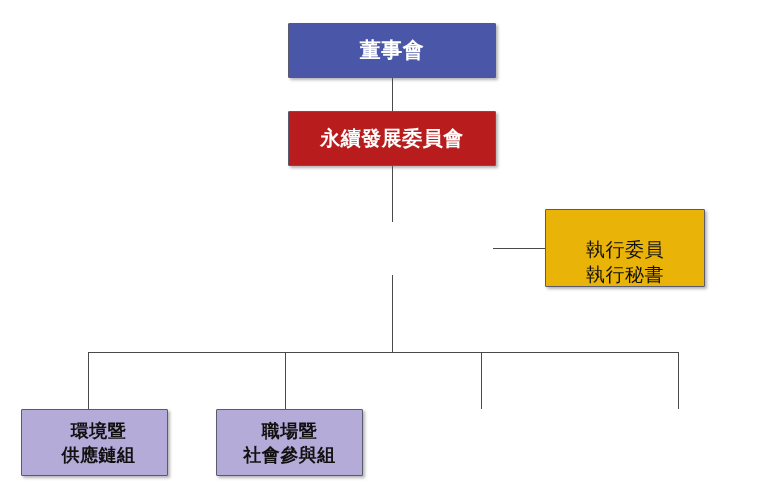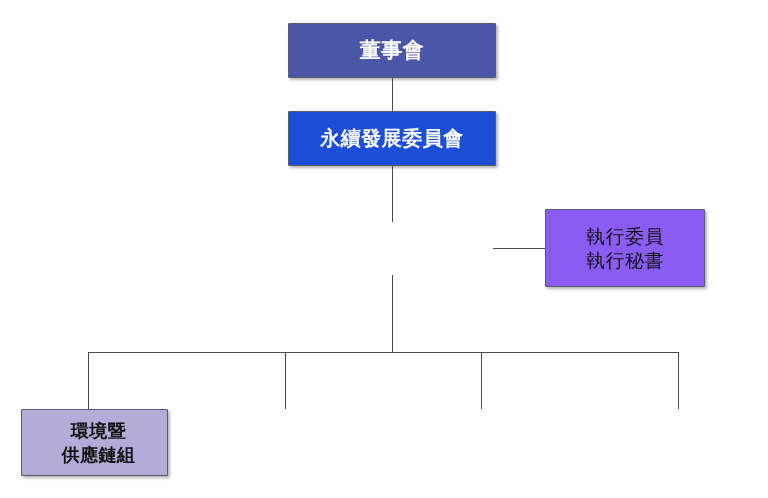--- a/index.html
+++ b/index.html
@@ -39,34 +39,35 @@
     letter-spacing: 0.5px;
   }
 
   .node-board {
     background: #4a57a8;
     color: #ffffff;
     font-weight: bold;
     font-size: 21px;
   }
   .node-committee {
-    background: #1d4ed8;
+    background: #b91c1c;
     color: #ffffff;
     font-weight: bold;
     font-size: 20px;
   }
   .node-team {
     background: #cbe5b5;
     color: #1b1b1b;
     font-size: 19px;
   }
   .node-aside {
-    background: #8b5cf6;
+    background: #eab308;
     color: #111111;
     font-size: 19px;
+    align-items: flex-end;
   }
   .node-group {
     background: #b5abd8;
     color: #111111;
     font-weight: bold;
     font-size: 18px;
   }
 
   
   .conn {
@@ -109,16 +110,20 @@
   <div class="node node-aside" style="left:545px; top:209px; width:160px; height:78px;">
     <span class="label">執行委員
 執行秘書</span>
   </div>
 
   <div class="node node-group" style="left:21px; top:409px; width:147px; height:67px;padding-left:8px;">
     <span class="label">環境暨
 供應鏈組</span>
   </div>
 
+  <div class="node node-group" style="left:216px; top:409px; width:147px; height:67px;">
+    <span class="label">職場暨
+社會參與組</span>
+  </div>
 
 
 
 </div>
 
 </body></html>

